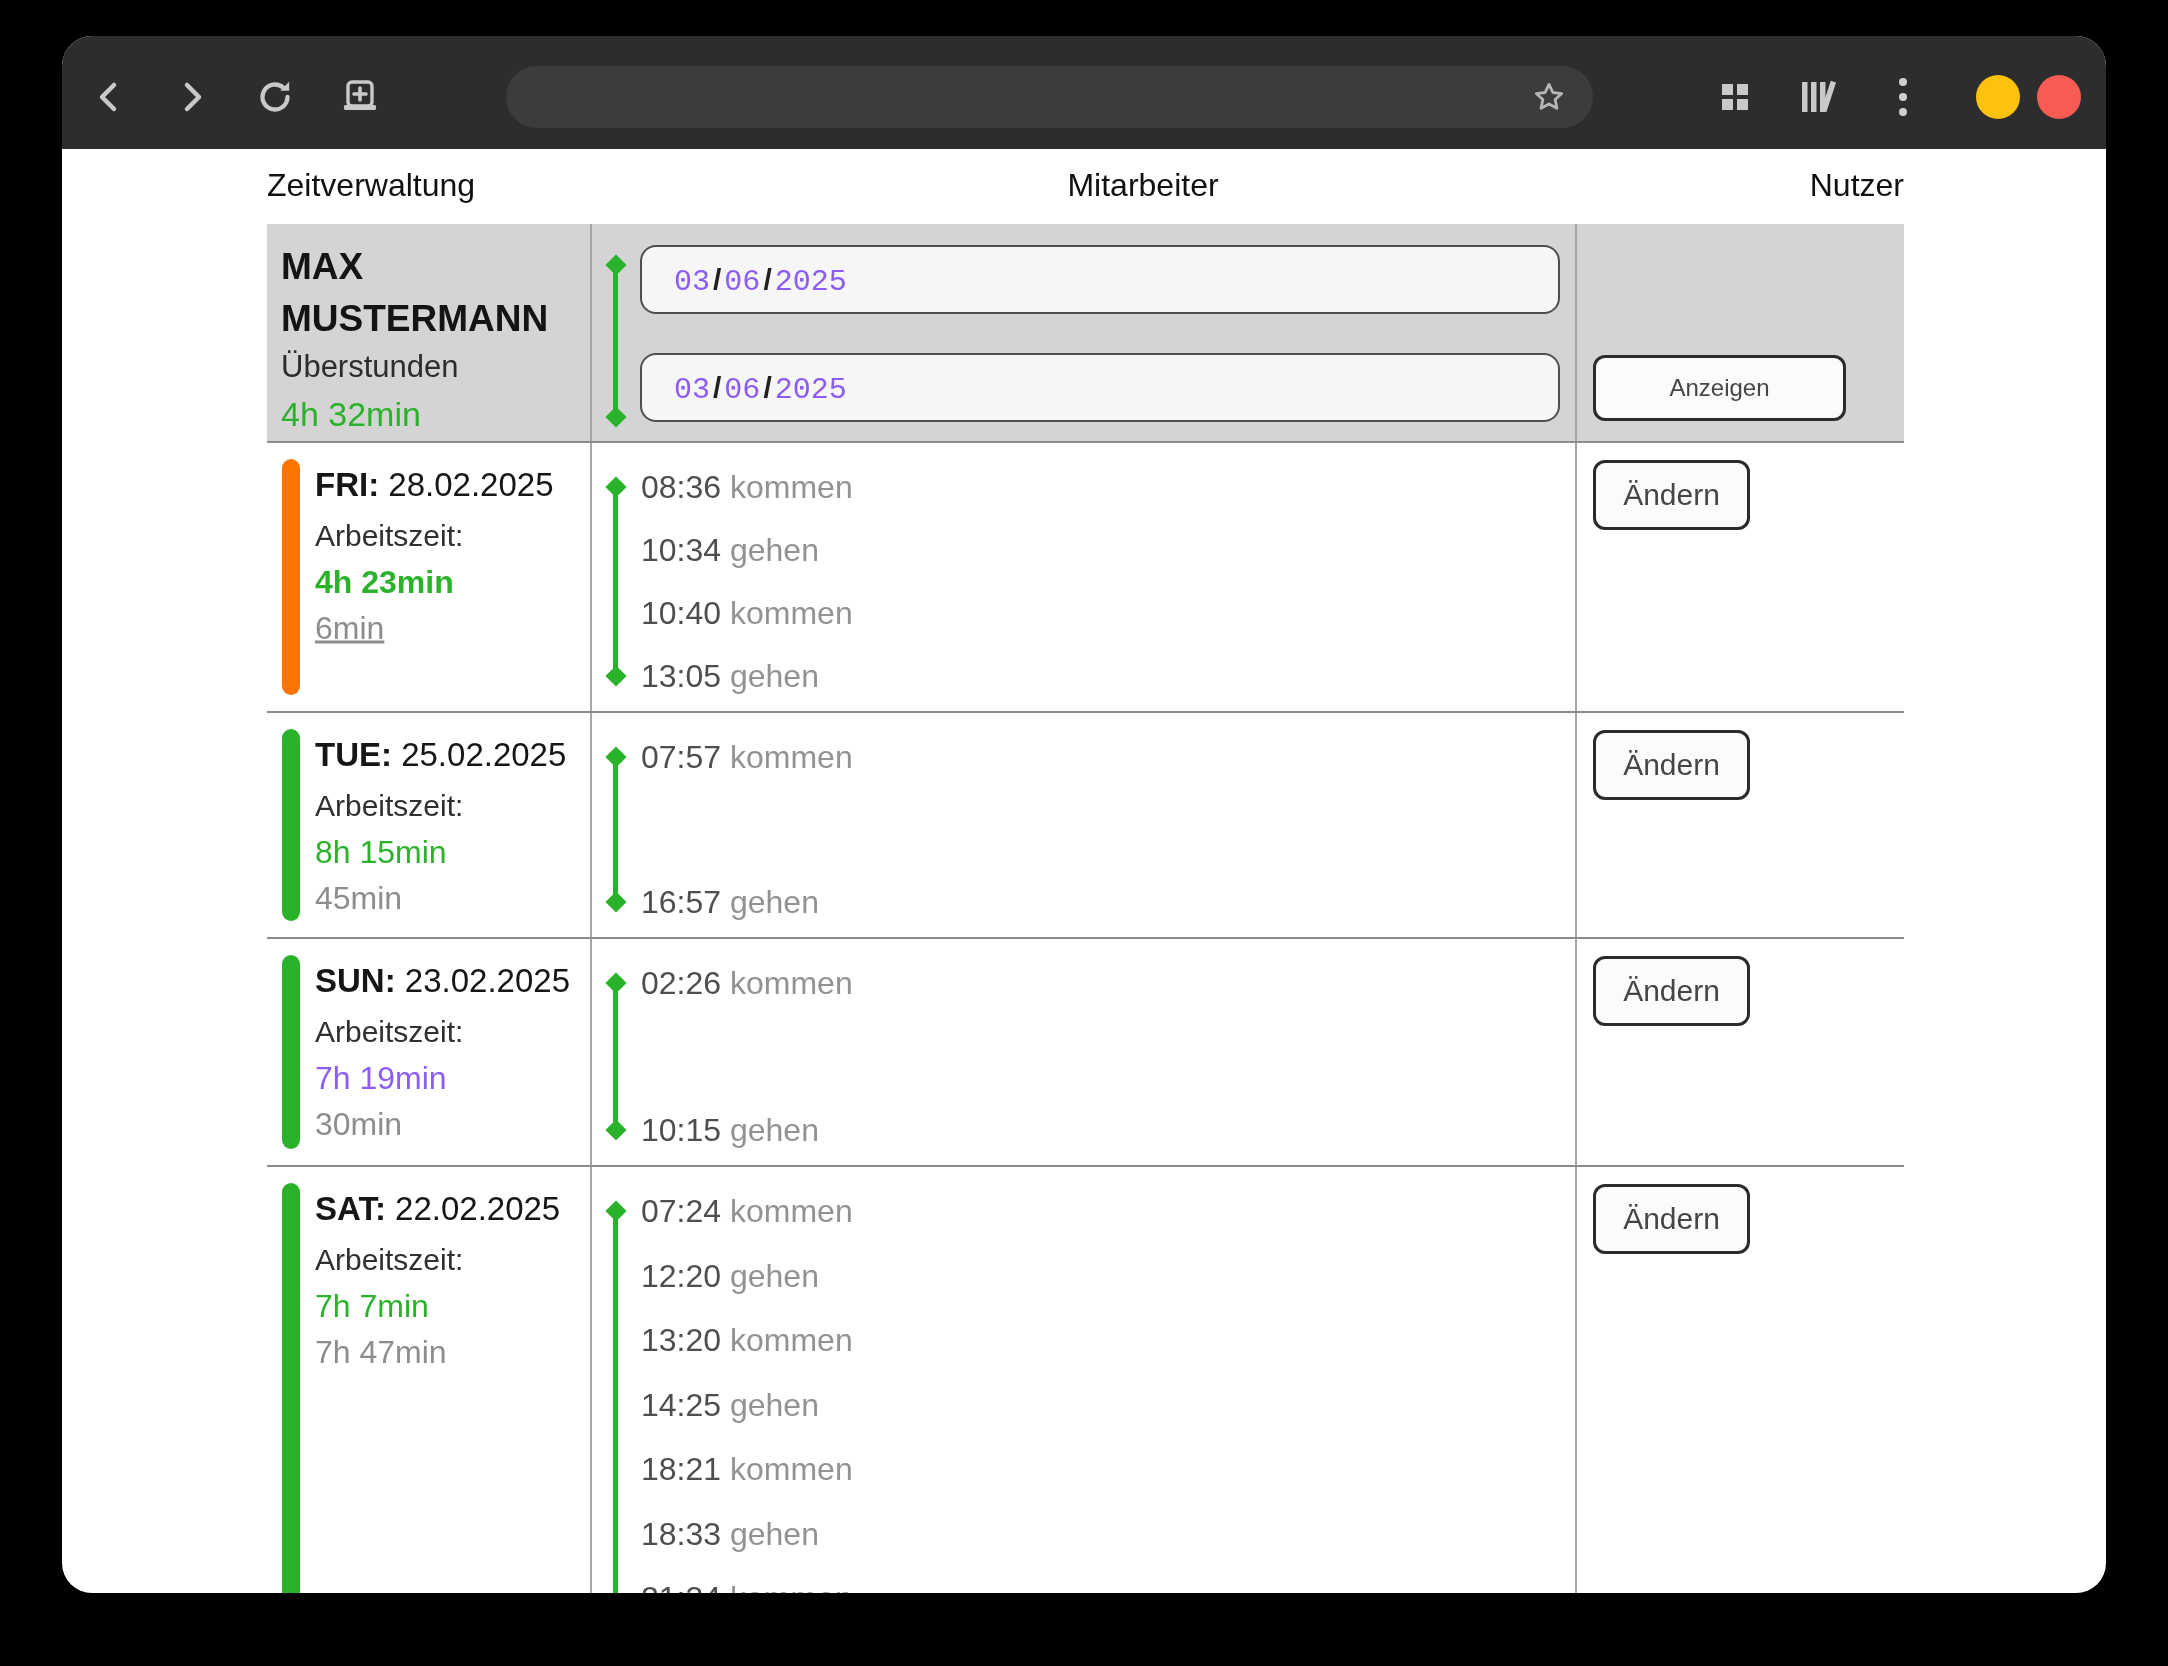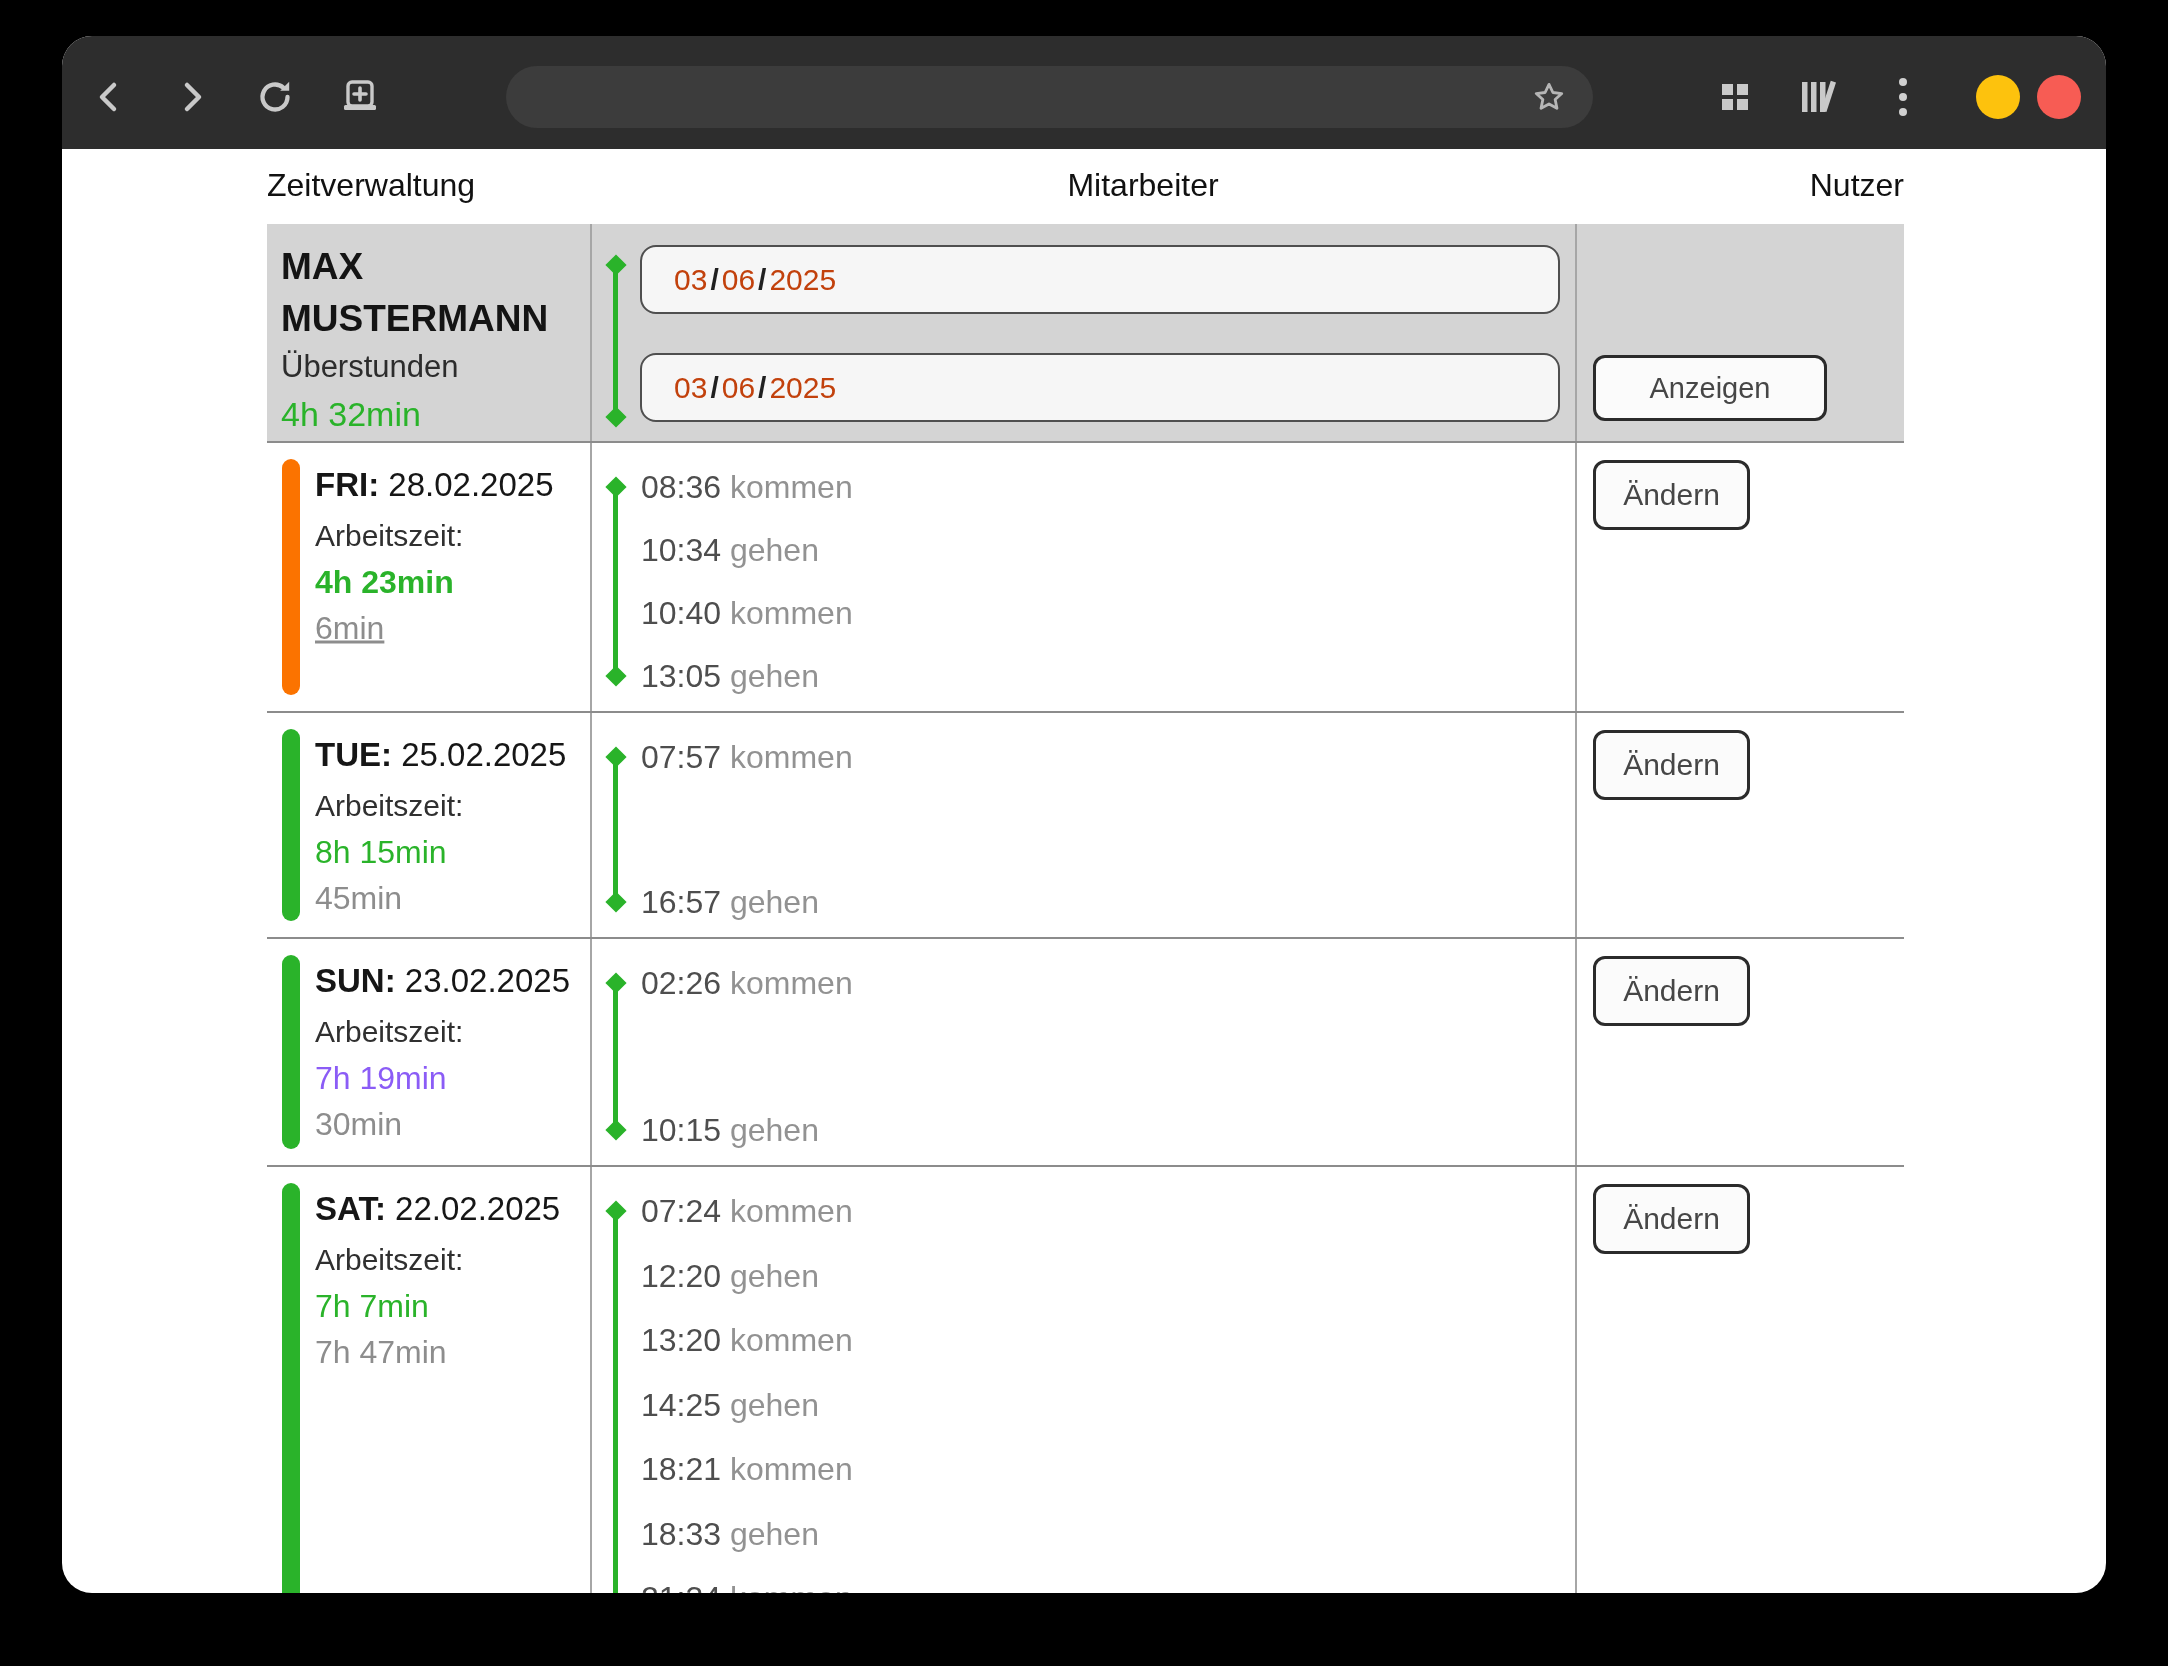--- a/index.html
+++ b/index.html
@@ -21,21 +21,21 @@
   
   .page-head{position:absolute;height:40px;line-height:40px;font-size:32px;color:#111;
              white-space:nowrap;}
   .graybox{position:absolute;left:205px;top:188px;width:1637px;height:217px;background:#d4d4d4;}
   .vdiv{position:absolute;top:188px;width:2px;height:1369px;background:#a6a6a6;}
   .hsep{position:absolute;left:205px;width:1637px;height:2px;background:#8c8c8c;}
   .sum-line{position:absolute;transform:translateY(-50%);white-space:nowrap;}
   .date-input{position:absolute;left:578px;width:920px;height:69px;background:#f6f6f6;
               border:2px solid #4f4f4f;border-radius:16px;line-height:65px;
               padding-left:32px;font-size:30px;white-space:nowrap;}
-  .date-input .seg{color:#c2410c;}
+  .date-input .seg{color:#8b5cf6;font-family:Liberation Mono, monospace;}
   .date-input .slash{color:#1f1f1f;font-weight:700;margin:0 3px;}
   .btn{position:absolute;background:#fbfbfb;border:3px solid #2b2b2b;border-radius:12px;
        display:flex;align-items:center;justify-content:center;color:#464646;}
   .tl-line{position:absolute;width:5px;background:#2ab32a;}
   .tl-diamond{position:absolute;width:15px;height:15px;background:#2ab32a;
               transform:translate(-50%,-50%) rotate(45deg);}
   .row{position:absolute;left:205px;width:1637px;}
   .day-bar{position:absolute;left:15px;width:18px;border-radius:9px;}
   .row-text{position:absolute;left:48px;transform:translateY(-50%);white-space:nowrap;}
   .day-label{font-size:33px;color:#161616;}
@@ -126,21 +126,21 @@
     <div class="tl-diamond" style="left:554px;top:229px"></div>
     <div class="tl-diamond" style="left:554px;top:381px"></div>
 
     <div class="date-input" style="top:209px">
       <span class="seg">03</span><span class="slash">/</span><span class="seg">06</span><span class="slash">/</span><span class="seg">2025</span>
     </div>
     <div class="date-input" style="top:317px">
       <span class="seg">03</span><span class="slash">/</span><span class="seg">06</span><span class="slash">/</span><span class="seg">2025</span>
     </div>
 
-    <div class="btn" style="left:1531px;top:319px;width:234px;height:66px;font-size:29px">Anzeigen</div>
+    <div class="btn" style="left:1531px;top:319px;width:253px;height:66px;font-size:24px">Anzeigen</div>
 
     <div class="vdiv" style="left:528px"></div>
     <div class="vdiv" style="left:1513px"></div>
     <div class="hsep" style="top:405px"></div>
     <div class="hsep" style="top:675px"></div>
     <div class="hsep" style="top:901px"></div>
     <div class="hsep" style="top:1129px"></div>
 
     <div id="rows-host">
         <div class="row" style="top: 405px; height: 270px;">

